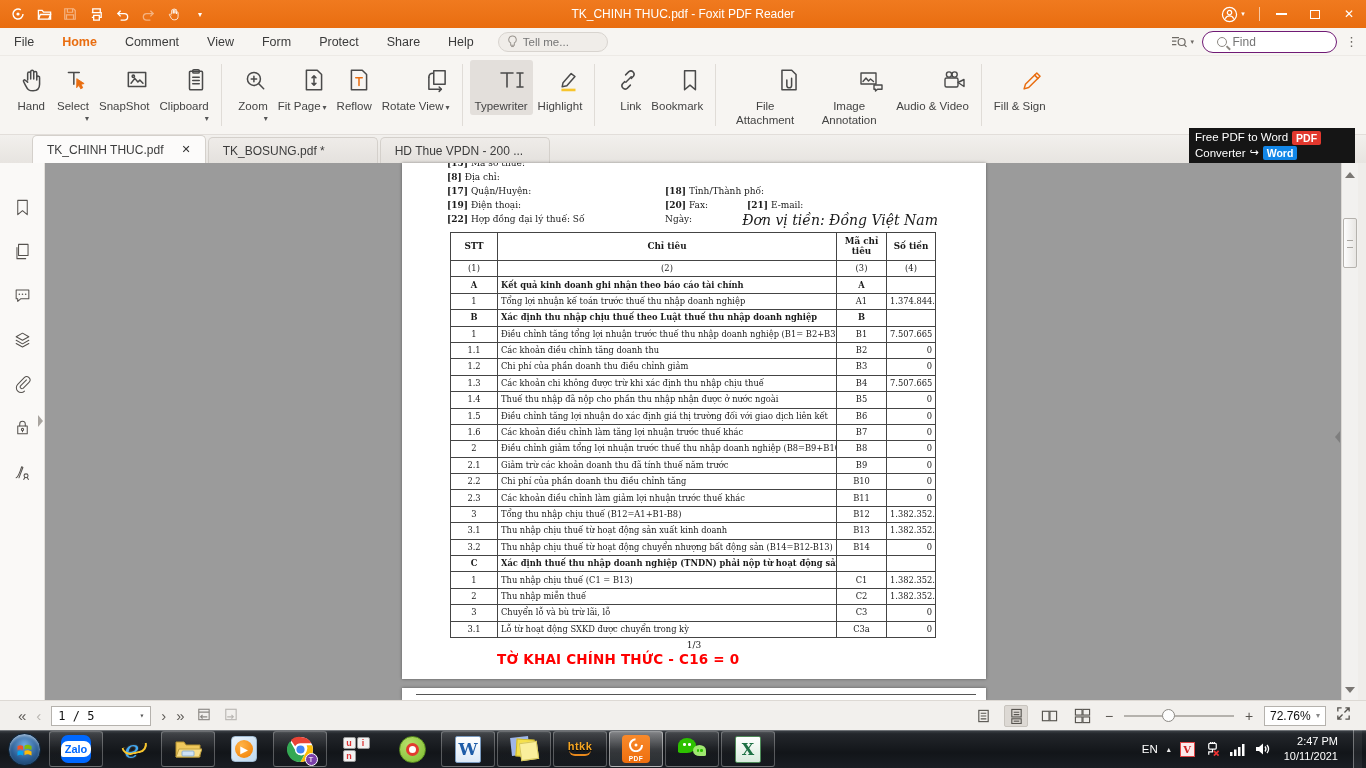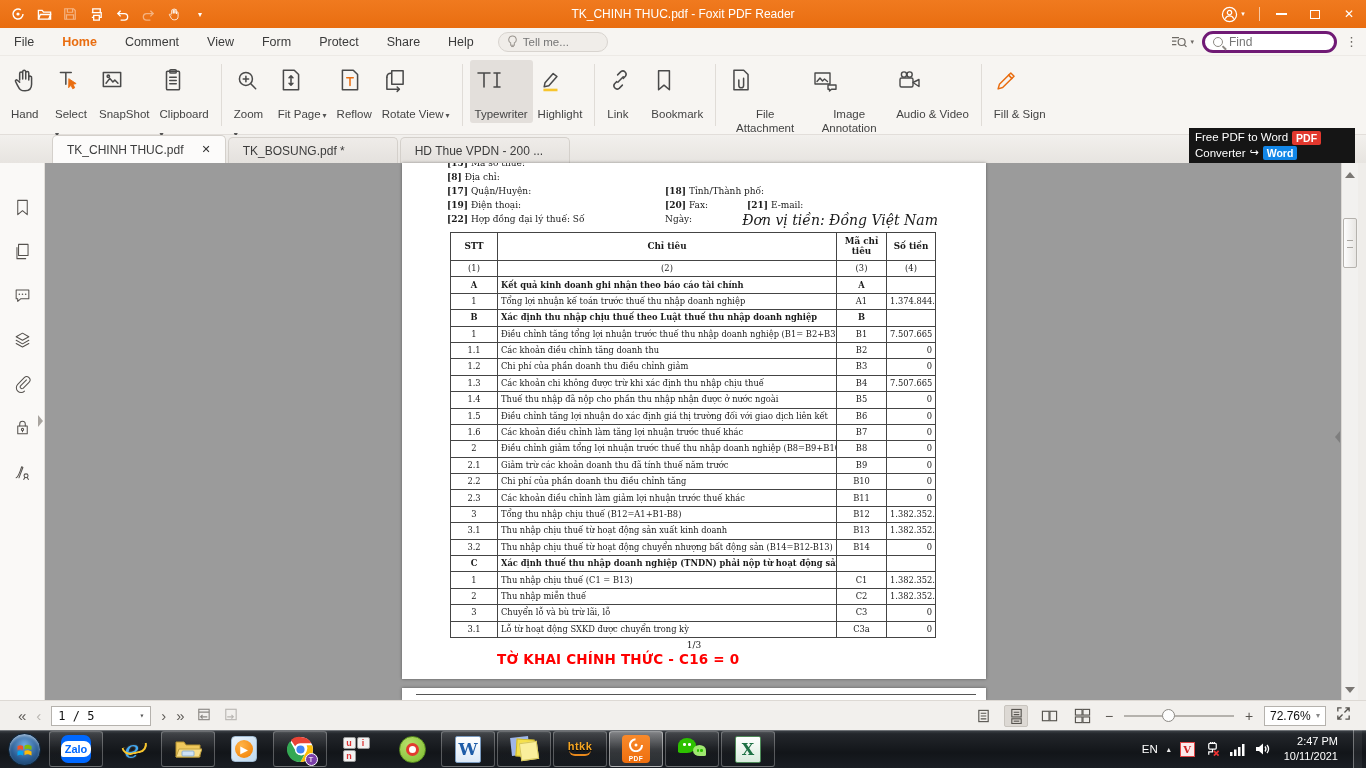--- a/index.html
+++ b/index.html
@@ -18,38 +18,38 @@
   .minline { display:block; width:11px; height:2px; background:#fff; }
   .maxbox { display:block; width:10px; height:9px; border:1.5px solid #fff; }
 
   
   #menubar { position:absolute; top:28px; left:0; width:1366px; height:28px; background:#F7F5F2; display:flex; align-items:center; border-bottom:1px solid #EDEAE6; }
   .mitem { font-size:12.5px; color:#3B3B3B; padding:17px 14px; height:28px; display:flex; align-items:center; }
   .mitem.active { color:#E96D10; font-weight:bold; box-shadow:inset 0 -3px 0 #E96D10; }
   #tellme { margin-left:10px; width:110px; height:20px; border:1px solid #D8D4CF; border-radius:10px; background:#F0EDE9; display:flex; align-items:center; padding:0 8px; gap:5px; }
   #tellme input { border:none; background:transparent; outline:none; width:70px; font-size:11.5px; color:#9A958F; }
   #menu-right { position:absolute; right:8px; display:flex; align-items:center; gap:8px; }
-  #findbox { width:135px; height:22px; border:3px solid #701a75; border-radius:11px; background:#fff; display:flex; align-items:center; padding:0 8px; gap:6px; }
+  #findbox { width:135px; height:22px; border:1px solid #701a75; border-radius:11px; background:#fff; display:flex; align-items:center; padding:0 8px; gap:6px;justify-content:center; }
   #findbox input { border:none; outline:none; width:90px; font-size:12px; color:#9A958F; background:transparent; }
   .gicon { color:#6E6A65; font-size:13px; }
   .lens { width:10px; height:10px; border:1.5px solid #8D8983; border-radius:50%; position:relative; display:inline-block; }
   .lens:after { content:""; position:absolute; width:5px; height:1.5px; background:#8D8983; transform:rotate(45deg); left:8px; top:9px; }
 
   
   #ribbon { position:absolute; top:56px; left:0; width:1366px; height:79px; background:#F7F5F2; border-bottom:1px solid #E2DEDA; display:flex; align-items:flex-start; padding:4px 0 0 6px; }
-  .rbtn { display:flex; flex-direction:column; align-items:flex-start; padding:4px 5px 2px; min-width:44px; border-radius:3px;gap:8px; }
+  .rbtn { display:flex; flex-direction:column; align-items:flex-end; padding:4px 5px 2px; min-width:44px; border-radius:3px; }
   .rbtn .ric { height:32px; display:flex; align-items:center; justify-content:center; }
   .rbtn svg { stroke:#4A4A4A; fill:none; stroke-width:1.4; stroke-linecap:round; stroke-linejoin:round; }
   .rlabel { font-size:11.5px; color:#444; text-align:center; line-height:1.25; margin-top:3px; max-width:74px; }
   .rcaret { font-size:8px; color:#555; margin-top:1px; }
   .rbtn.on { background:#E3DFDB; }
   .rsep { width:1px; height:62px; background:#E0DCD7; margin:4px 7px 0; }
 
   
-  #tabbar { position:absolute; top:135px; left:0; width:1366px; height:28px; background:linear-gradient(180deg,#F2F0ED,#E7E4E0); display:flex; align-items:flex-end; padding-left:52px; }
+  #tabbar { position:absolute; top:135px; left:0; width:1366px; height:28px; background:linear-gradient(180deg,#F2F0ED,#E7E4E0); display:flex; align-items:flex-end; padding-left:32px; }
   .dtab { height:26px; display:flex; align-items:center; padding:0 14px; font-size:12px; color:#3C3C3C; border:1px solid #D4D0CB; border-bottom:none; border-radius:5px 5px 0 0; background:linear-gradient(180deg,#EFECE9,#E4E1DD); margin-right:2px; min-width:170px; position:relative; }
   .dtab.active { background:#FCFBFA; height:28px; z-index:2; }
   .dtab .tclose { margin-left:auto; font-size:11px; color:#333; padding-left:18px; }
 
   
   #ad { position:absolute; top:128px; right:11px; width:166px; height:35px; background:#151515; color:#fff; z-index:5; padding:2px 6px; font-size:11.5px; line-height:1.35; }
   .ad-row { display:flex; align-items:center; gap:4px; }
   .badge { font-size:10.5px; font-weight:bold; padding:0 4px; border-radius:2px; }
   .badge.pdf { background:#E2382E; }
   .badge.word { background:#1287E8; }

